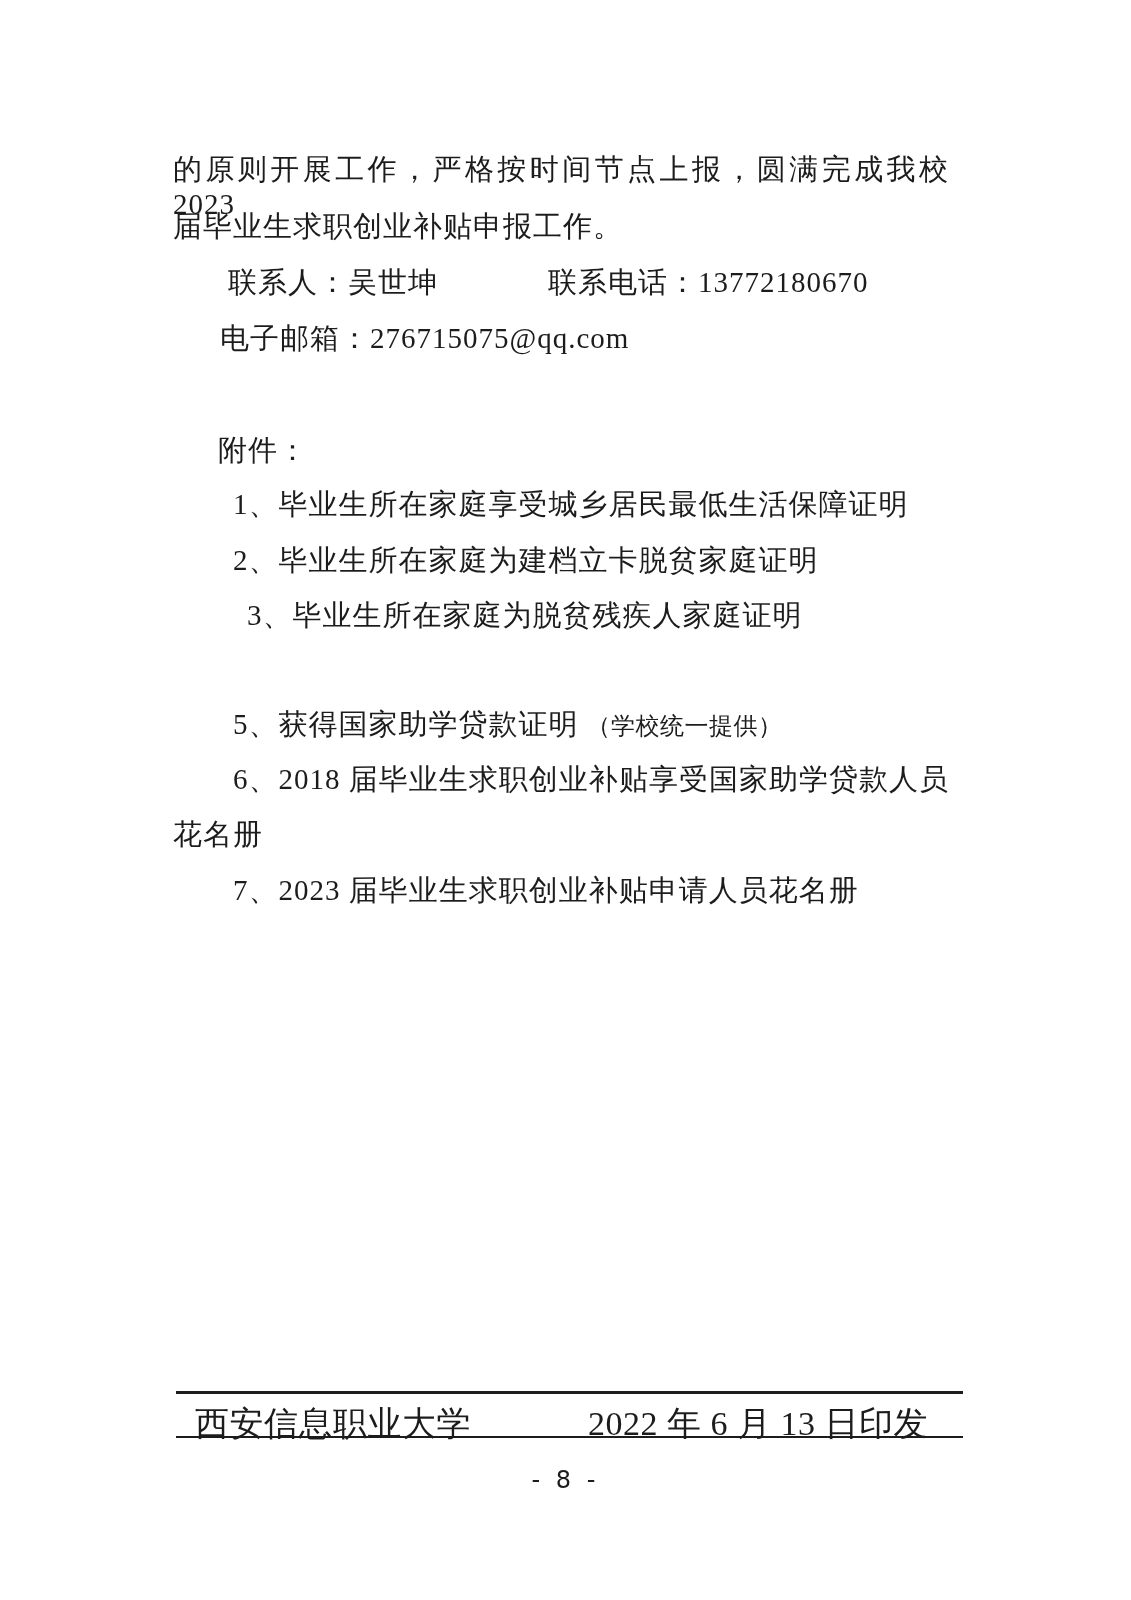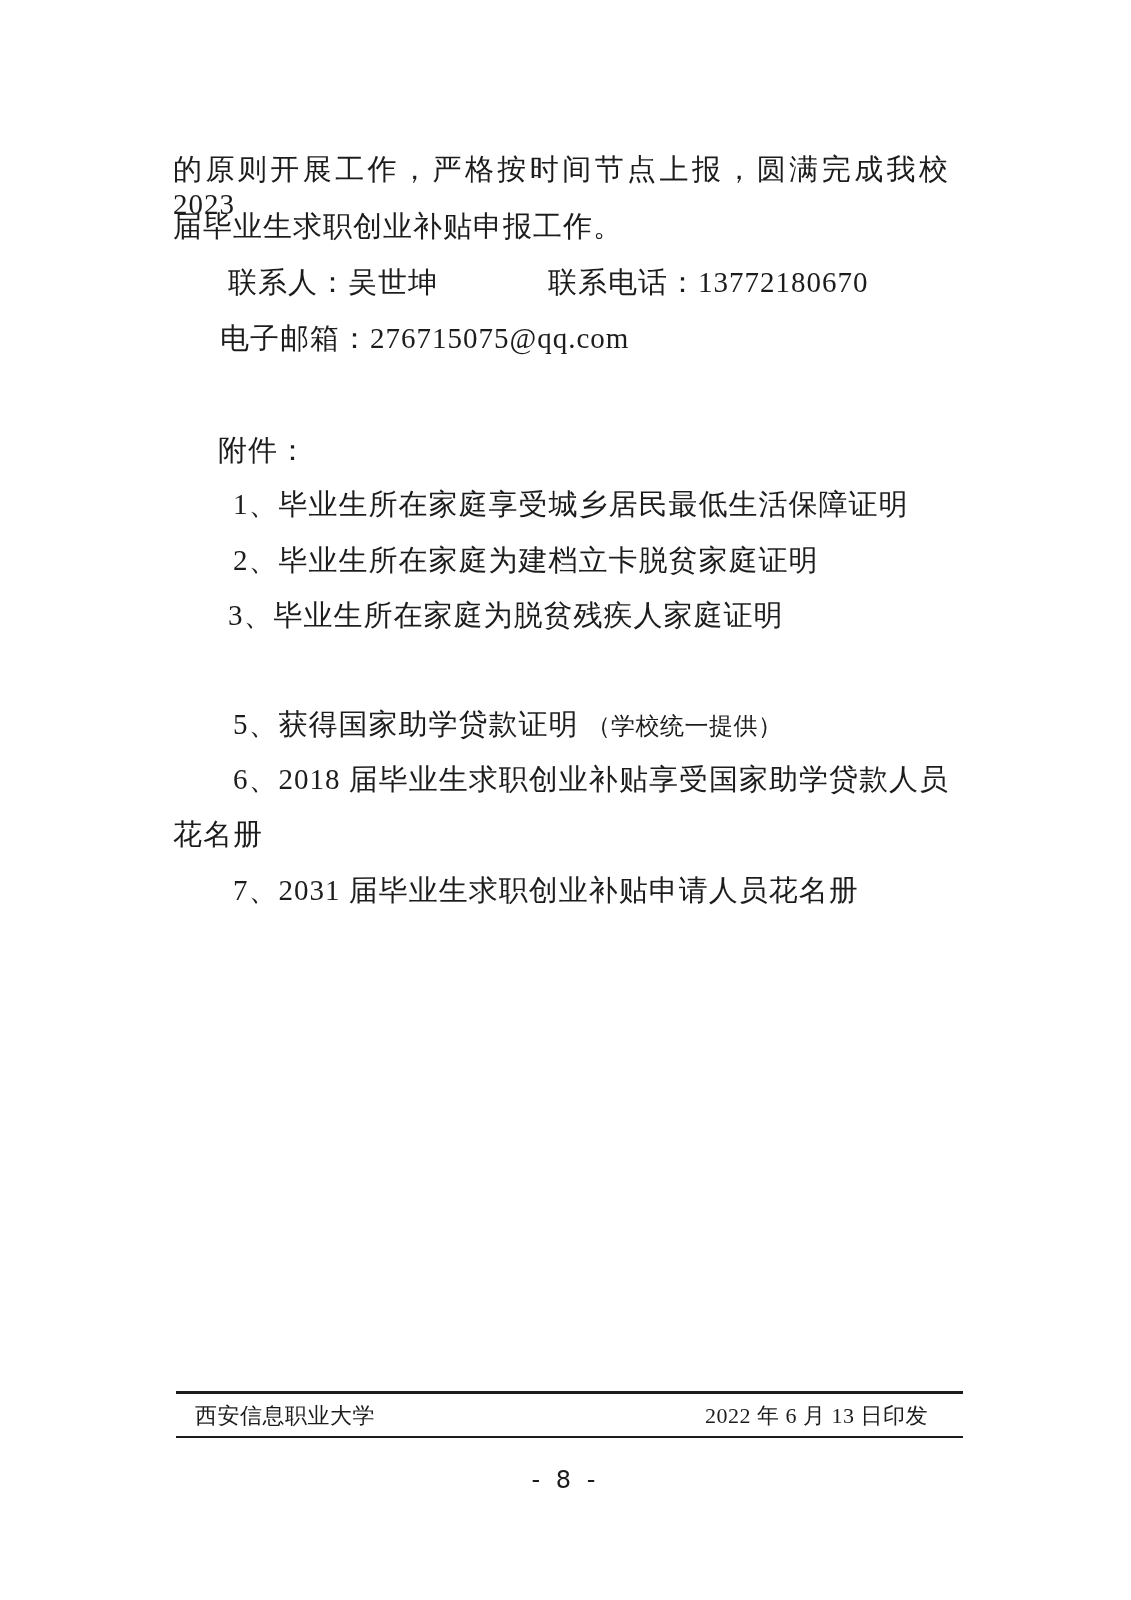--- a/index.html
+++ b/index.html
@@ -46,21 +46,21 @@
   .footer-rule {
     position: absolute;
     left: 176px;
     width: 787px;
     background: #1c1c1c;
   }
   .rule-top { top: 1391px; height: 3px; }
   .rule-bottom { top: 1436px; height: 2px; }
   .footer-text {
     position: absolute;
-    font-size: 22px;
+    font-size: 34px;
     letter-spacing: 0.5px;
     white-space: nowrap;
   }
   .page-number {
     position: absolute;
     top: 1466px;
     left: 0;
     width: 100%;
     text-align: center;
     font-size: 24px;
@@ -78,27 +78,27 @@
 
   <div class="line" style="top:209px; left:173px;">届毕业生求职创业补贴申报工作。</div>
   <div class="line" style="top:265px; left:548px;">联系电话：13772180670</div>
 
   <div class="line" style="top:321px; left:220px;">电子邮箱：276715075@qq.com</div>
 
   <div class="line" style="top:433px; left:218px;">附件：</div>
 
   <div class="line" style="top:487px; left:233px;">1、毕业生所在家庭享受城乡居民最低生活保障证明</div>
   <div class="line" style="top:543px; left:233px;">2、毕业生所在家庭为建档立卡脱贫家庭证明</div>
-  <div class="line" style="top:598px; left:228px;">3、毕业生所在家庭为脱贫残疾人家庭证明</div>
+  <div class="line" style="top:598px; left:247px;">3、毕业生所在家庭为脱贫残疾人家庭证明</div>
   <div class="line" style="top:707px; left:233px;">
     <span>5、获得国家助学贷款证明</span><span class="note">（学校统一提供）</span>
   </div>
   <div class="line justify-line-indent" style="top:762px;">6、2018 届毕业生求职创业补贴享受国家助学贷款人员</div>
   <div class="line" style="top:817px; left:173px;">花名册</div>
-  <div class="line" style="top:873px; left:233px;">7、2031 届毕业生求职创业补贴申请人员花名册</div>
+  <div class="line" style="top:873px; left:233px;">7、2023 届毕业生求职创业补贴申请人员花名册</div>
 
 
   <div class="footer-rule rule-top"></div>
   <div class="footer-text" style="top:1401px; left:195px;">西安信息职业大学</div>
   <div class="footer-text" style="top:1401px; right:203px;">2022 年 6 月 13 日印发</div>
   <div class="footer-rule rule-bottom"></div>
 
   <div class="page-number">- 8 -</div>
 
 </div>

